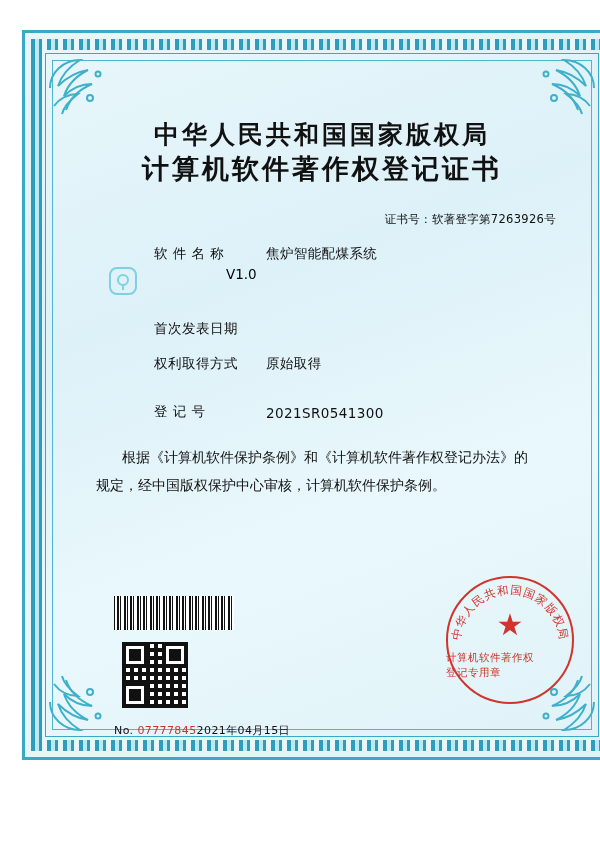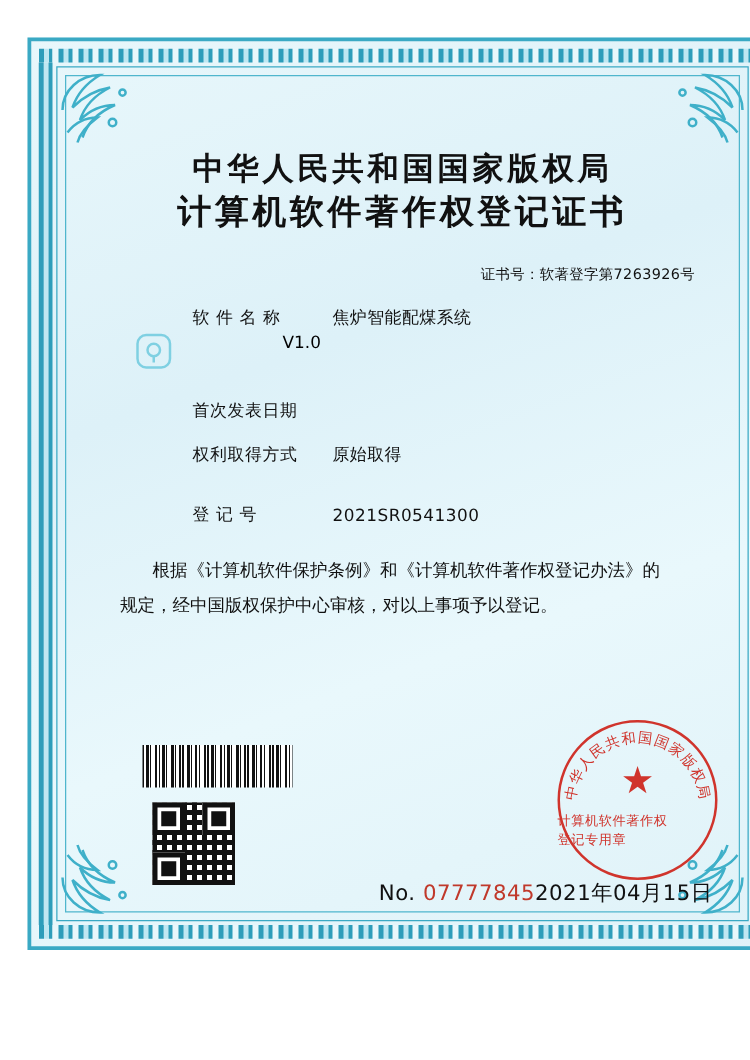--- a/index.html
+++ b/index.html
@@ -245,25 +245,25 @@
     fill:#d0342c;
     font-size: 11.5px;
     font-family: "DejaVu Sans", "Liberation Sans", sans-serif;
     letter-spacing: 1px;
   }
 
   .footer {
     position: absolute;
     left: 92px;
     right: 48px;
-    bottom: 34px;
+    bottom: 22px;
     display: flex;
-    justify-content: flex-end;
+    justify-content: flex-start;
     align-items: baseline;
-    font-size: 17px;
+    font-size: 11px;
     color: #111;
   }
   .footer .serial {
     letter-spacing: 0.4px;
   }
   .footer .serial .num { color: #c0392b; }
   .footer .date {
     letter-spacing: 0.4px;
     padding-right: 4px;
   }
@@ -374,21 +374,21 @@
 
       <div class="field-row">
         <div class="field-label spread">登 记 号</div>
         <div class="field-value">2021SR0541300</div>
       </div>
 
     </div>
 
     <div class="paragraph">
       <span class="indent"></span><span>根据《计算机软件保护条例》和《计算机软件著作权登记办法》的</span><br>
-      <span>规定，经中国版权保护中心审核，对以上事项予以登记。</span>
+      <span>规定，经中国版权保护中心审核，计算机软件保护条例。</span>
     </div>
 
   </div>
 
   <div class="codes">
     <div class="barcode"></div>
     <div class="qrcode">
       <span class="qr-eye tl"></span>
       <span class="qr-eye tr"></span>
       <span class="qr-eye bl"></span>

